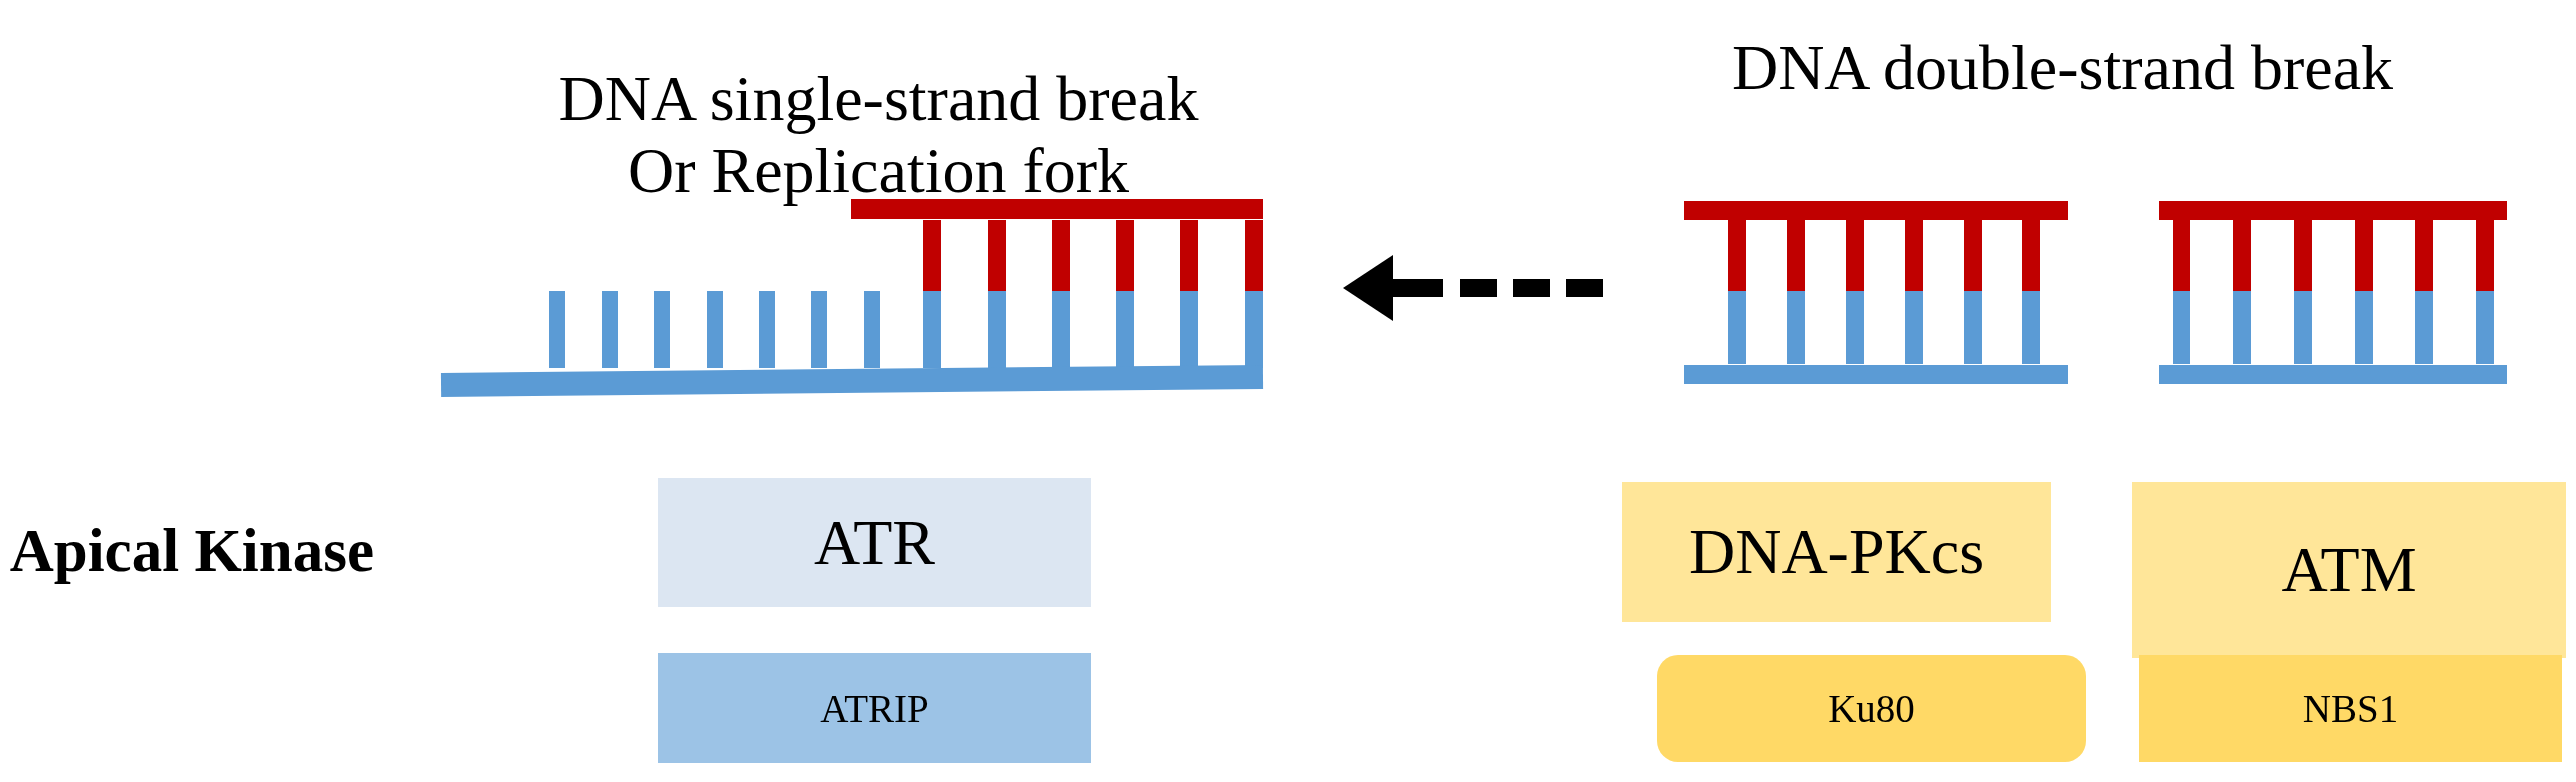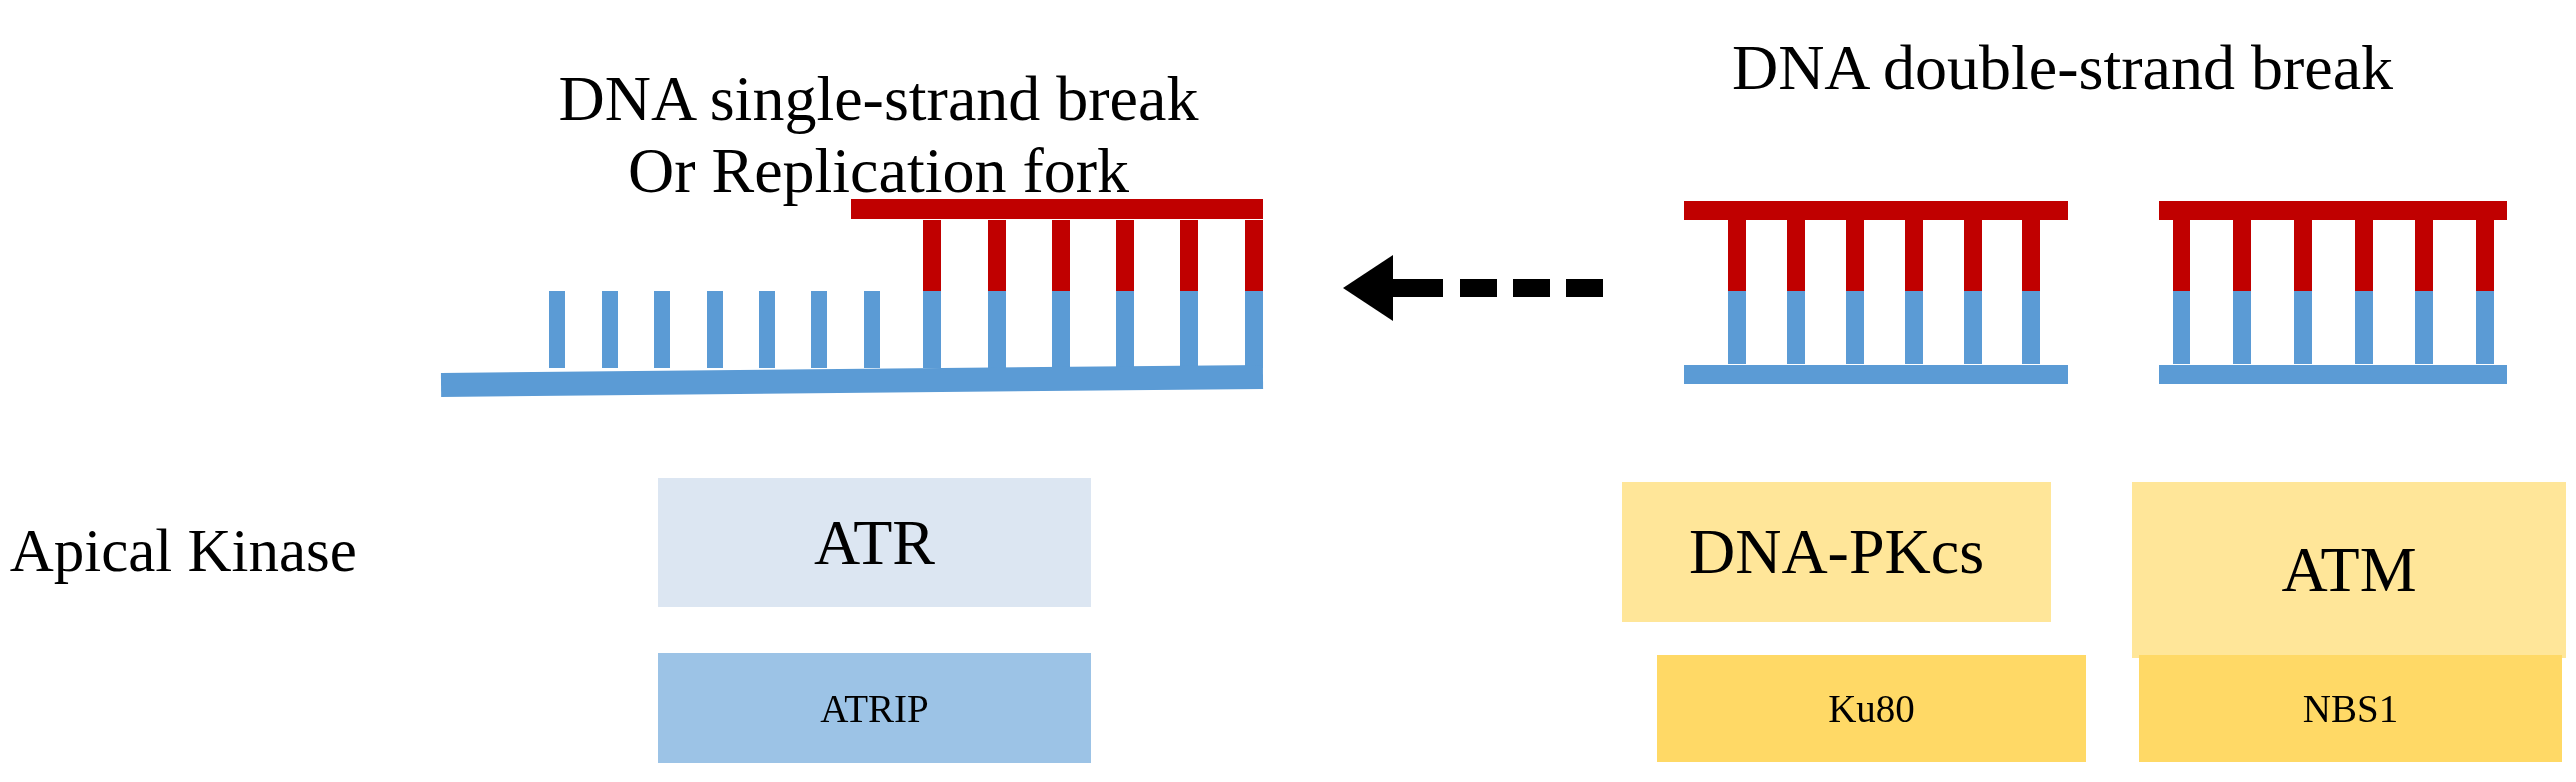--- a/index.html
+++ b/index.html
@@ -138,33 +138,33 @@
         <div class="rung-red" style="left: 196px; top: 22.6px; width: 17.7px; height: 72px;"></div>
         <div class="rung-blue" style="left: 196px; top: 94px; width: 17.7px; height: 73px;"></div>
         <div class="rung-red" style="left: 256px; top: 22.6px; width: 17.7px; height: 72px;"></div>
         <div class="rung-blue" style="left: 256px; top: 94px; width: 17.7px; height: 73px;"></div>
         <div class="rung-red" style="left: 317px; top: 22.6px; width: 17.7px; height: 72px;"></div>
         <div class="rung-blue" style="left: 317px; top: 94px; width: 17.7px; height: 73px;"></div>
       </div>
     <div class="bar blue" style="left:0;top:168px;width:348px;height:19.3px;"></div>
   </div>
 
-  <div class="abs rowlabel" style="left:9.7px;top:520px;">Apical Kinase</div>
+  <div class="abs rowlabel" style="left:9.7px;top:520px;font-weight:bold;">Apical Kinase</div>
 
   <div class="protein-box kinase-font" style="left:658px;top:478px;width:433px;height:129px;background:var(--atr);">
     <span>ATR</span>
   </div>
   <div class="protein-box cofactor-font" style="left:658px;top:653px;width:433px;height:110px;background:var(--atrip);">
     <span>ATRIP</span>
   </div>
 
   <div class="protein-box kinase-font" style="left:1622px;top:482px;width:429px;height:140px;background:var(--kinase);justify-content:center;">
     <span>DNA-PKcs</span>
   </div>
-  <div class="protein-box cofactor-font" style="left:1657px;top:655px;width:429px;height:107px;background:var(--cofactor);">
+  <div class="protein-box cofactor-font" style="left:1657px;top:655px;width:429px;height:107px;background:var(--cofactor);border-radius:21px;">
     <span>Ku80</span>
   </div>
 
   <div class="protein-box kinase-font" style="left:2132px;top:482px;width:434px;height:176px;background:var(--kinase);">
     <span>ATM</span>
   </div>
   <div class="protein-box cofactor-font" style="left:2139px;top:655px;width:423px;height:107px;background:var(--cofactor);">
     <span>NBS1</span>
   </div>
 

